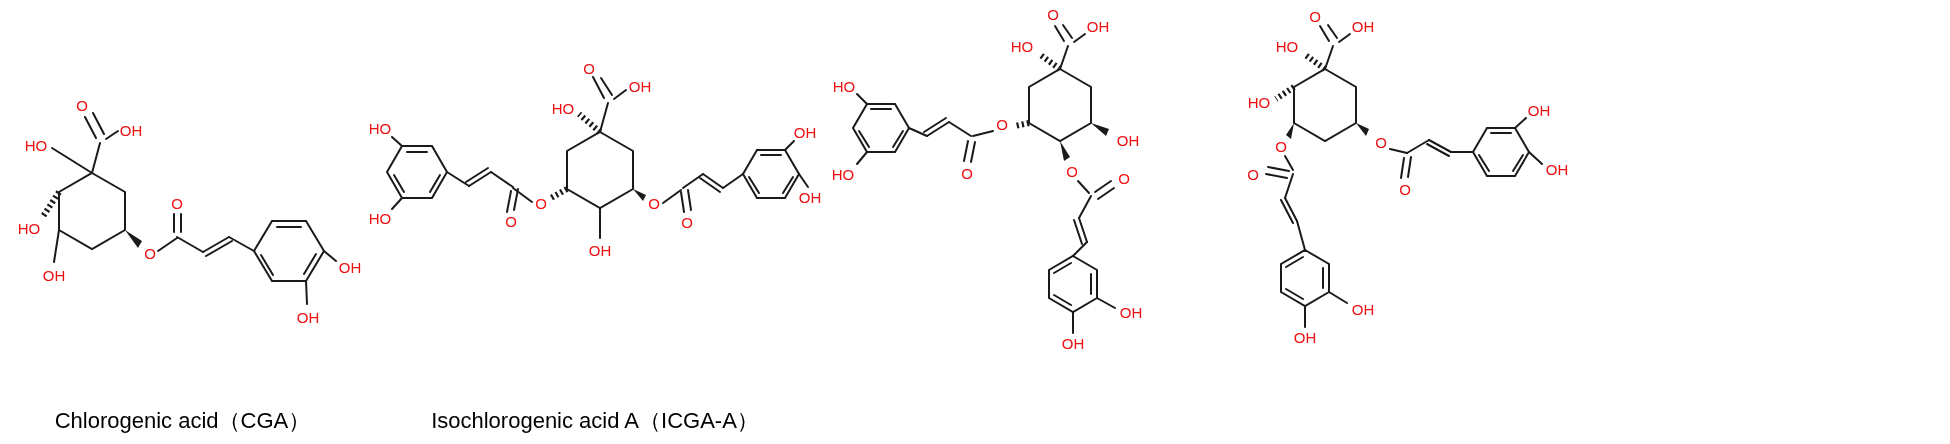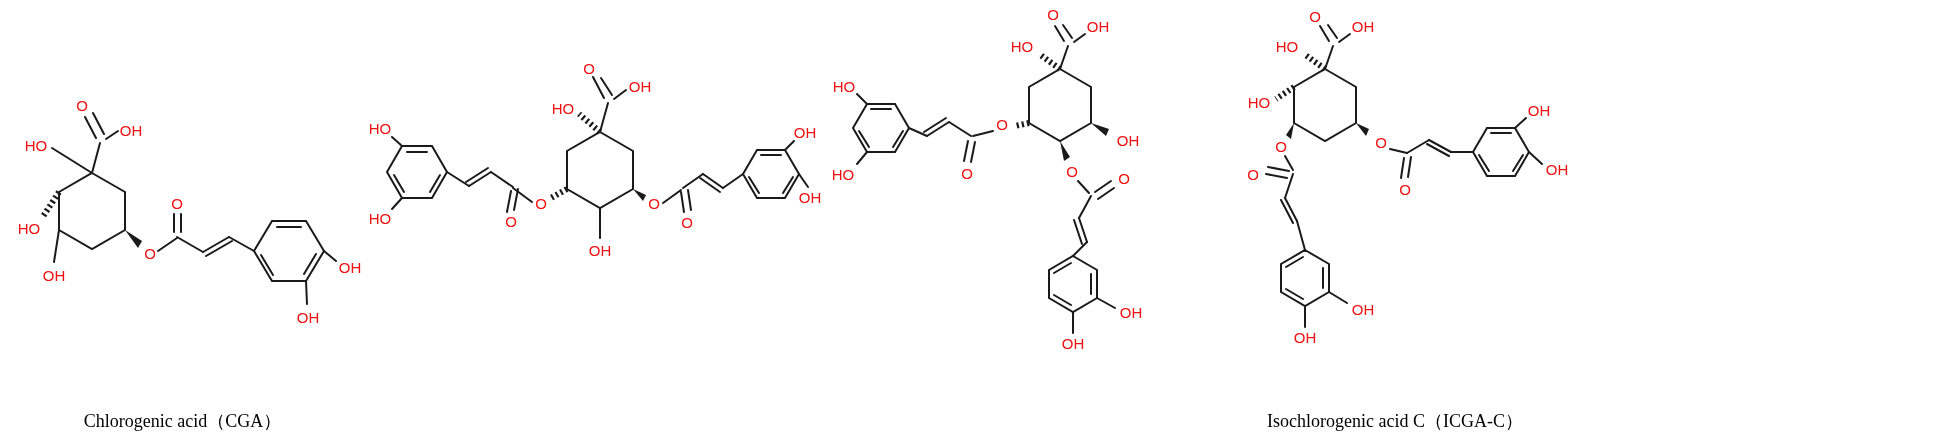--- a/index.html
+++ b/index.html
@@ -1,22 +1,22 @@
 <!DOCTYPE html>
 <html style="--bg: #ffffff; --bond-color: #1a1a1a; --atom-color: #ee1111; --caption-color: #000000;"><head>
 <meta charset="utf-8">
 <style>
   html,body { margin:0; padding:0; background:#ffffff; }
   body { width:1950px; height:444px; overflow:hidden; font-family:"Liberation Serif", serif; }
   .figure { display:flex; width:1950px; height:444px; background:var(--bg,#fff); }
   .panel { display:flex; flex-direction:column; flex:0 0 auto; }
   .panel svg { display:block; }
   .caption {
-    height:38px; text-align:center; font-size:18px; line-height:30px;
-    color:var(--caption-color,#000); font-family:Liberation Serif, serif;
+    height:38px; text-align:center; font-size:22px; line-height:30px;
+    color:var(--caption-color,#000); font-family:Liberation Sans, sans-serif;
     white-space:nowrap;
   }
   text.atom {
     fill:var(--atom-color,#ee1111);
     font-family:"Liberation Sans", sans-serif;
     font-size:15px; text-anchor:middle;
   }
   .b { stroke:var(--bond-color,#1a1a1a); stroke-width:2; fill:none; stroke-linecap:round; }
   .h { stroke:var(--bond-color,#1a1a1a); stroke-width:6; fill:none; stroke-dasharray:2.2 3; }
   .w { fill:var(--bond-color,#1a1a1a); stroke:none; }
@@ -131,20 +131,21 @@
         <text class="atom" x="176" y="209">O</text>
         <text class="atom" x="146" y="227">O</text>
         <text class="atom" x="15" y="134">HO</text>
         <text class="atom" x="15" y="224">HO</text>
         <text class="atom" x="289" y="209">O</text>
         <text class="atom" x="322" y="228">O</text>
         <text class="atom" x="440" y="138">OH</text>
         <text class="atom" x="445" y="203">OH</text>
       </g>
     </svg>
+    <div class="caption">Isochlorogenic acid A（ICGA-A）</div>
   </div>
 
   <div class="panel" style="width:370px">
     <svg width="370" height="406" viewBox="0 0 370 406">
       <g>
 
         <polygon class="b" points="235,69 266,87 266,123 235,141 204,123 204,87"></polygon>
 
         <line class="b" x1="235" y1="69" x2="243" y2="46"></line>
         <line class="b" x1="239" y1="41" x2="230" y2="26"></line>
@@ -259,18 +260,17 @@
         <text class="atom" x="86" y="152">O</text>
         <text class="atom" x="58" y="180">O</text>
         <text class="atom" x="168" y="315">OH</text>
         <text class="atom" x="110" y="343">OH</text>
         <text class="atom" x="186" y="148">O</text>
         <text class="atom" x="210" y="195">O</text>
         <text class="atom" x="344" y="116">OH</text>
         <text class="atom" x="362" y="175">OH</text>
       </g>
     </svg>
-    <div class="caption">Isochlorogenic acid C（ICGA-C）</div>
   </div>
 
   <div class="panel" style="width:355px"></div>
 
 </div>
 
 </body></html>

